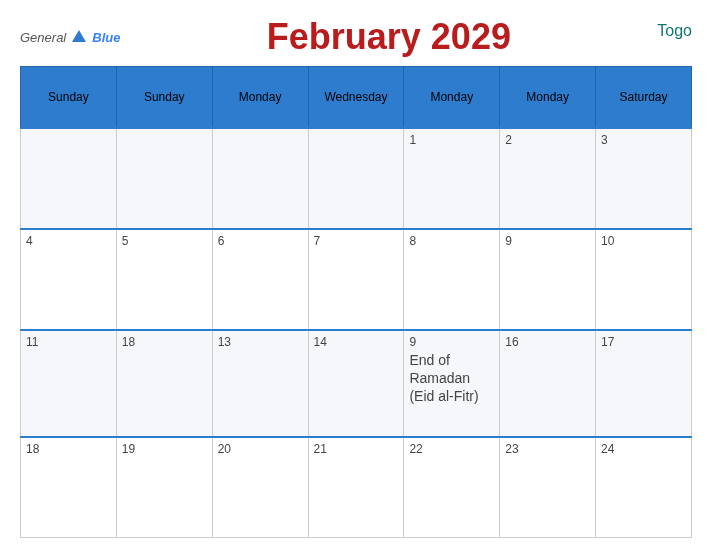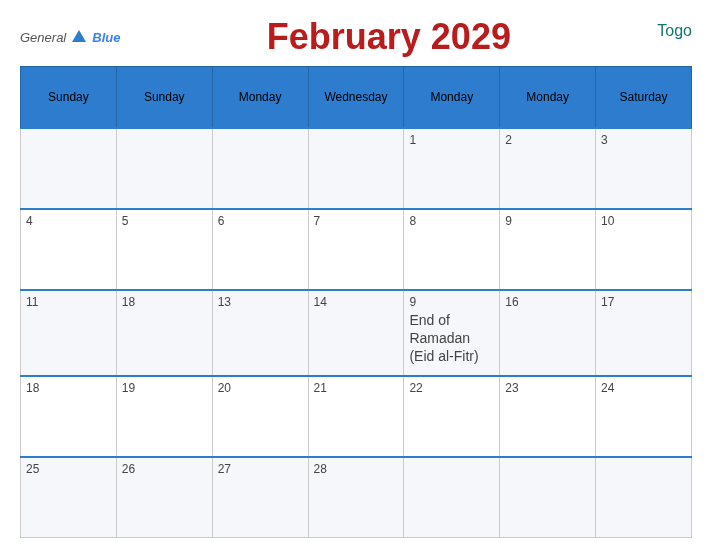--- a/index.html
+++ b/index.html
@@ -207,32 +207,15 @@
           <td>
             <span class="day-number">22</span>
           </td>
           <td>
             <span class="day-number">23</span>
           </td>
           <td>
             <span class="day-number">24</span>
           </td>
         </tr>
-        <tr class="row-top-border">
-          <td>
-            <span class="day-number">25</span>
-          </td>
-          <td>
-            <span class="day-number">26</span>
-          </td>
-          <td>
-            <span class="day-number">27</span>
-          </td>
-          <td>
-            <span class="day-number">28</span>
-          </td>
-          <td></td>
-          <td></td>
-          <td></td>
-        </tr>
       </tbody>
   </table>
 </div>
 
 </body></html>

